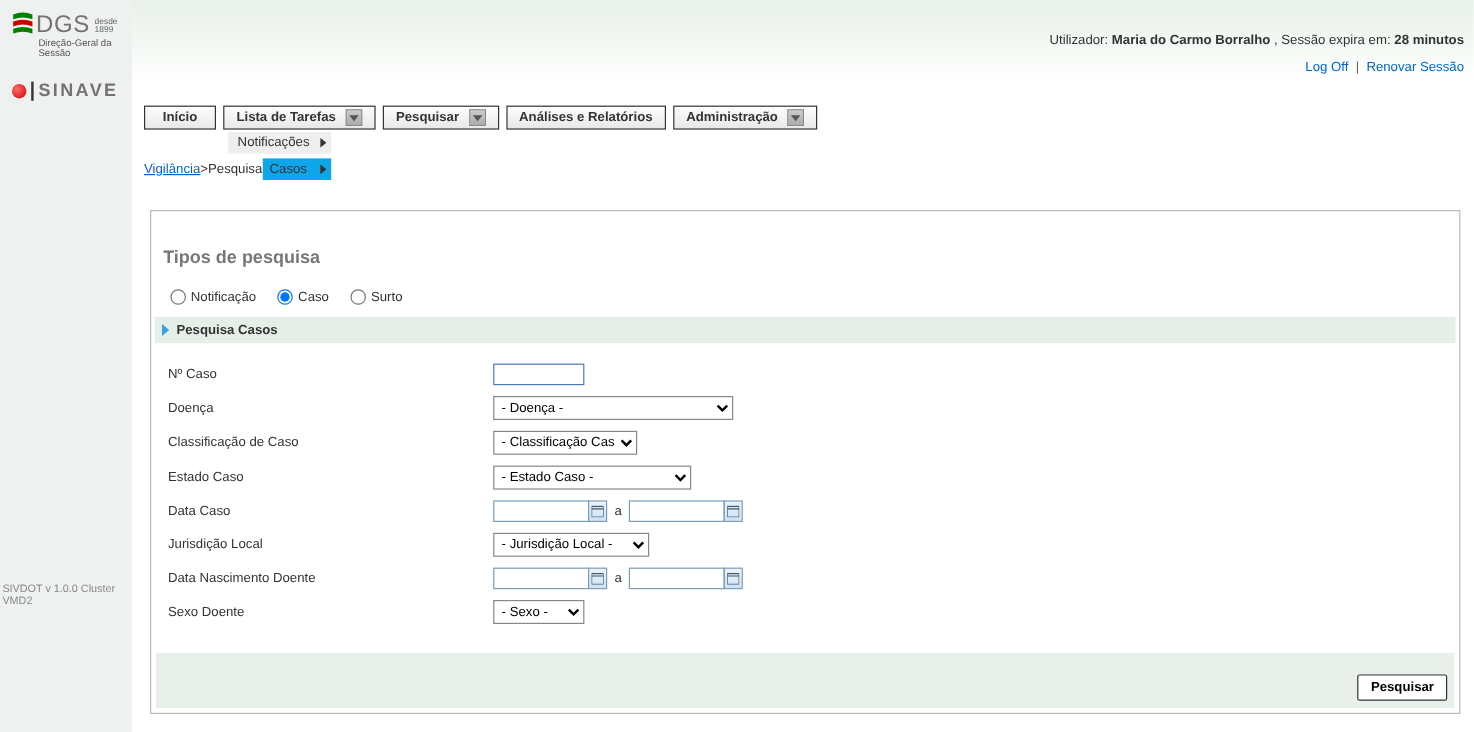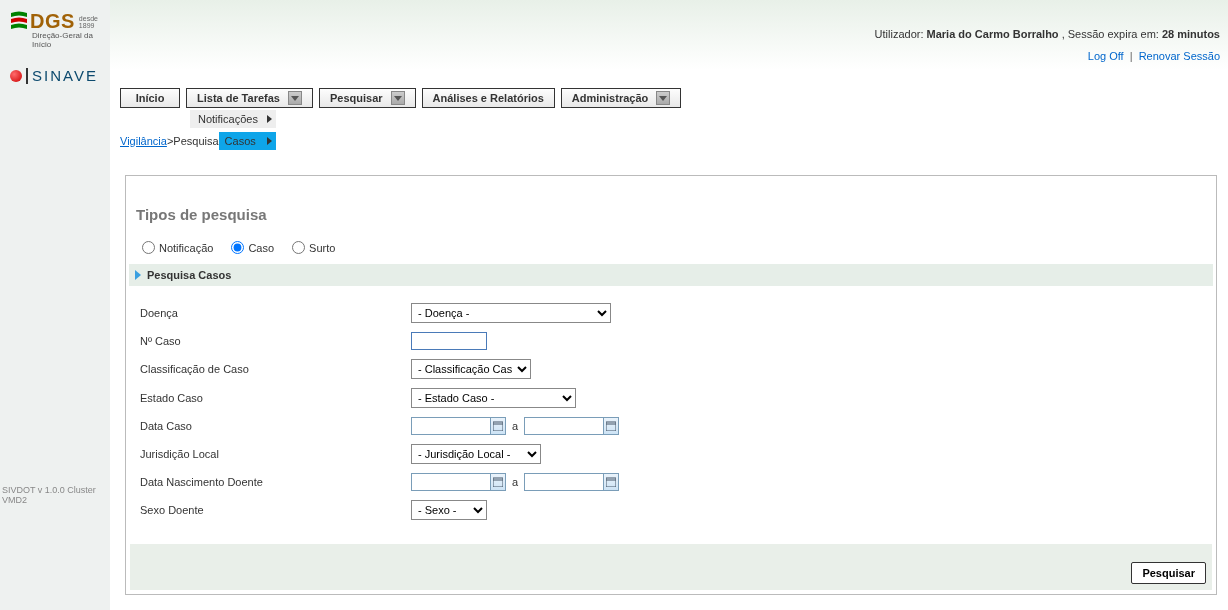--- a/index.html
+++ b/index.html
@@ -3,28 +3,28 @@
 <meta charset="utf-8">
 <style>
 * { box-sizing: border-box; margin: 0; padding: 0; font-family: Arial, Helvetica, sans-serif; }
 body { width: 1228px; height: 610px; background: #fff; font-size: 11px; color: #333; overflow: hidden; }
 
 .header-gradient { position: absolute; top: 0; left: 0; right: 0; height: 70px; background: linear-gradient(to bottom, #e8f0e8 0%, #ffffff 100%); z-index: 0; }
 
 .left-col { position: absolute; left: 0; top: 0; width: 110px; height: 610px; background: #eef1f0; z-index: 2; }
 .logo-dgs { margin: 10px 0 0 10px; }
 .logo-dgs .row1 { display: flex; align-items: center; gap: 2px; }
-.dgs-text { font-weight: bold; font-size: 20px; letter-spacing: 0.5px; color: #a16207; }
+.dgs-text { font-weight: normal; font-size: 20px; letter-spacing: 0.5px; color: #737373; }
 .since { font-size: 7px; line-height: 7px; color: #666; margin-left: 2px; }
 .sub { font-size: 8px; color: #555; margin-left: 22px; margin-top: -2px; }
 
 .logo-sinave { margin: 18px 0 0 10px; display: flex; align-items: center; gap: 4px; }
 .red-dot { width: 12px; height: 12px; background: radial-gradient(circle at 35% 35%, #ff6b6b, #cc0000); border-radius: 50%; }
 .bar { width: 2px; height: 16px; background: #333; }
-.sinave-text { font-size: 15px; letter-spacing: 2px; color: #0c4a6e; font-weight: normal; }
+.sinave-text { font-size: 15px; letter-spacing: 2px; color: #737373; font-weight: bold; }
 
 .version { position: absolute; left: 2px; top: 485px; font-size: 9px; color: #888; }
 
 .userbar { position: absolute; right: 8px; top: 28px; font-size: 11px; color: #333; z-index: 3; text-align: right; }
 .userbar strong { font-weight: bold; }
 .links { position: absolute; right: 8px; top: 50px; font-size: 11px; z-index: 3; }
 .links a { color: #0066cc; cursor: pointer; }
 .links .sep { color: #666; margin: 0 3px; }
 
 .menubar { position: absolute; left: 120px; top: 88px; z-index: 3; display: flex; gap: 6px; }
@@ -83,21 +83,21 @@
             <path d="M1 2 Q9 -1 17 2 L17 6 Q9 3 1 6 Z" fill="#008000"></path>
             <path d="M1 8 Q9 5 17 8 L17 12 Q9 9 1 12 Z" fill="#cc0000"></path>
             <path d="M1 14 Q9 11 17 14 L17 18 Q9 15 1 18 Z" fill="#008000"></path>
           </svg>
       </span>
       <span class="dgs-text">DGS</span>
       <span class="since">
         <span>desde</span><br><span>1899</span>
       </span>
     </div>
-    <div class="sub">Direção-Geral da Início</div>
+    <div class="sub">Direção-Geral da Sessão</div>
   </div>
   <div class="logo-sinave">
     <span class="red-dot"></span>
     <span class="bar"></span>
     <span class="sinave-text">SINAVE</span>
   </div>
   <div class="version">SIVDOT v 1.0.0 Cluster VMD2</div>
 </div>
 
 <div class="userbar">
@@ -172,26 +172,26 @@
       </label>
   </div>
 
   <div class="section-header">
     <span class="blue-arr"></span>
     <span>Pesquisa Casos</span>
   </div>
 
   <div class="form-area">
     <div class="form-row">
+      <div class="lbl">Nº Caso</div>
+      <input type="text" class="caso" style="">
+    </div>
+    <div class="form-row">
       <div class="lbl">Doença</div>
       <select style="width:200px"><option>- Doença -</option></select>
-    </div>
-    <div class="form-row">
-      <div class="lbl">Nº Caso</div>
-      <input type="text" class="caso" style="">
     </div>
     <div class="form-row">
       <div class="lbl">Classificação de Caso</div>
       <select style="width:120px"><option>- Classificação Caso -</option></select>
     </div>
     <div class="form-row">
       <div class="lbl">Estado Caso</div>
       <select style="width:165px"><option>- Estado Caso -</option></select>
     </div>
     <div class="form-row">

